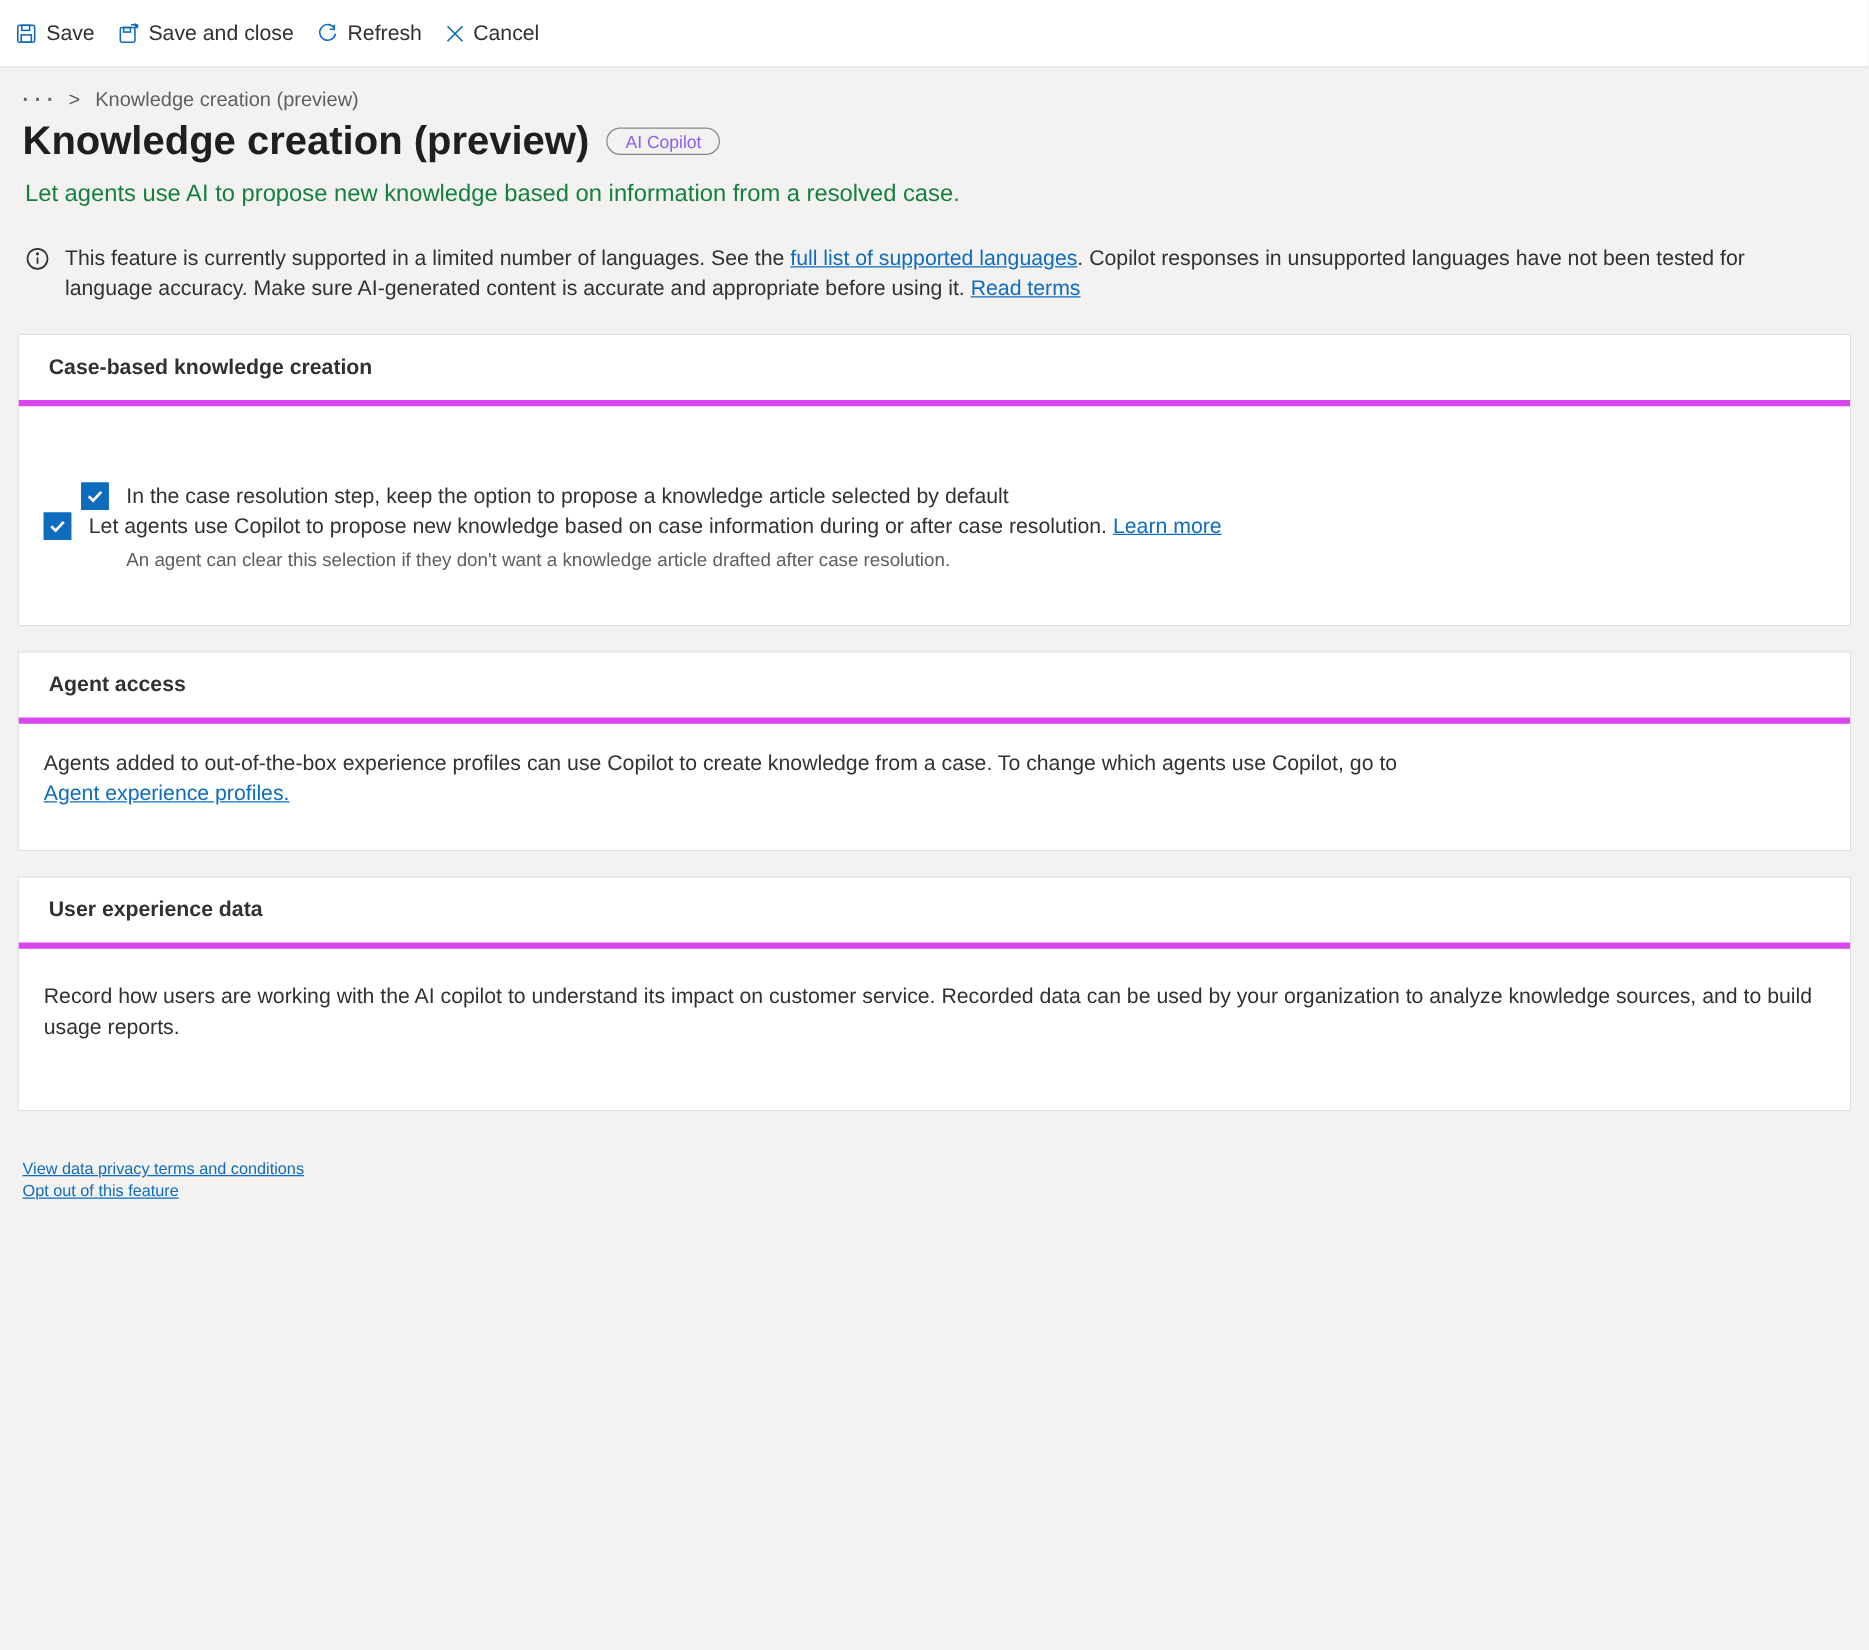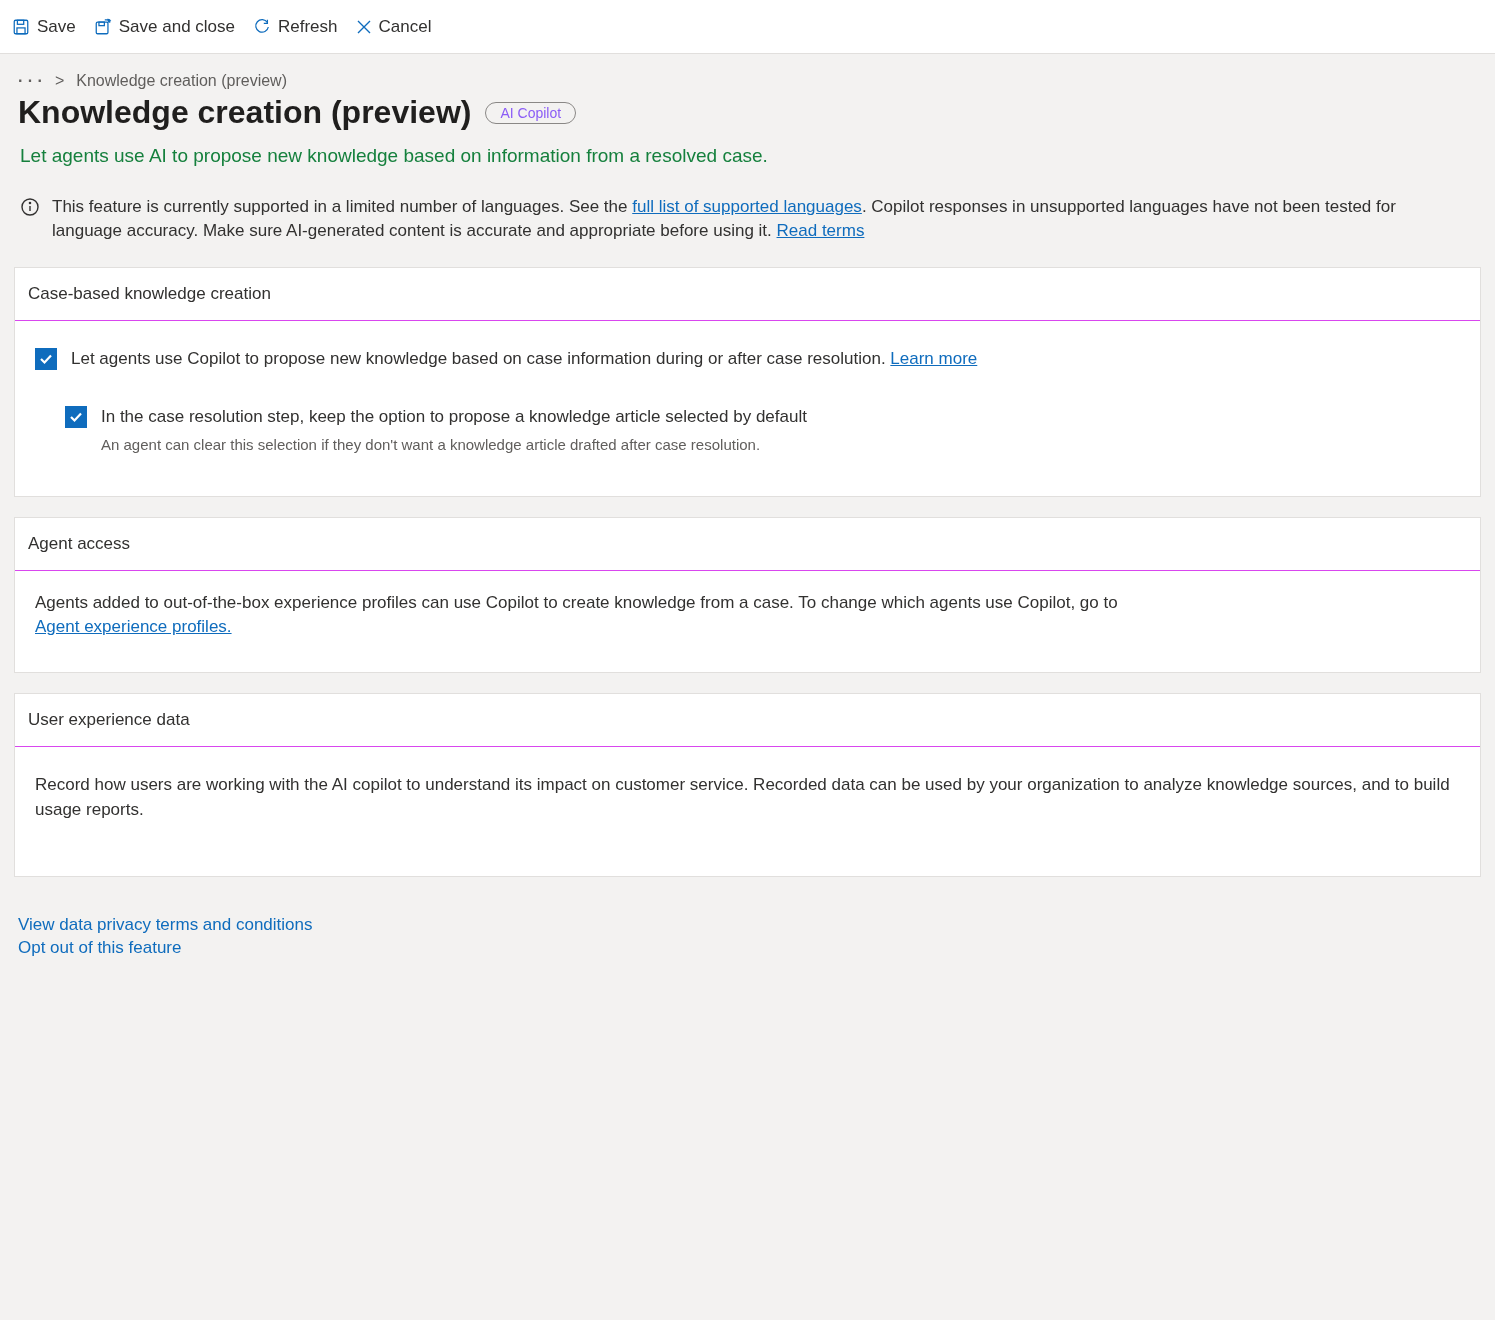--- a/index.html
+++ b/index.html
@@ -83,23 +83,23 @@
     margin-top:2px;
     color:#323130;
   }
   a.inline-link { color:#0f6cbd; text-decoration: underline; cursor:pointer; }
   .card {
     background:#fff;
     border:1px solid #e1dfdd;
     margin: 0 14px 20px 14px;
   }
   .card-header {
-    padding: 16px 13px;
-    border-bottom:1px solid #d946ef;
-    font-weight:400;
+    padding: 16px 24px;
+    border-bottom:5px solid #d946ef;
+    font-weight:700;
     font-size:17px;
   }
   .card-body {
     padding: 26px 20px 40px 20px;
     font-size:17px;
     line-height:1.45;
   }
   .card-body.tight { padding-top:20px; padding-bottom:32px;}
   .check-row {
     display:flex;
@@ -120,21 +120,21 @@
   }
   .checkbox svg { width:14px; height:14px; }
   .check-label { color:#323130; }
   .subtext { color:#605e5c; font-size:15px; margin-top:4px; margin-left:36px; }
   .footer-links {
     padding: 18px 18px 60px 18px;
     display:flex;
     flex-direction:column;
     gap:3px;
   }
-  .footer-links a { color:#0f6cbd; font-size:17px; cursor:pointer; width:fit-content;}
+  .footer-links a { color:#0f6cbd; text-decoration:underline; font-size:13px; cursor:pointer; width:fit-content;}
   .blank-area { height:280px; }
 </style>
 </head>
 <body>
 
 <div class="toolbar">
   <div class="toolbar-btn">
     <span class="icon">
       <svg width="18" height="18" viewBox="0 0 20 20" fill="none" stroke="currentColor" stroke-width="1.4">
           <rect x="2.5" y="2.5" width="15" height="15" rx="1.5"></rect>
@@ -196,38 +196,38 @@
       </svg>
   </span>
   <div>
     <span>This feature is currently supported in a limited number of languages. See the </span><a class="inline-link">full list of supported languages</a><span>. Copilot responses in unsupported languages have not been tested for language accuracy. Make sure AI-generated content is accurate and appropriate before using it. </span><a class="inline-link">Read terms</a>
   </div>
 </div>
 
 <div class="card">
   <div class="card-header">Case-based knowledge creation</div>
   <div class="card-body">
+    <div class="check-row indent">
+      <span class="checkbox">
+        <svg viewBox="0 0 14 14" fill="none" stroke="#fff" stroke-width="2.2">
+            <path d="M2 7 L5.5 10.5 L12 3.5"></path>
+          </svg>
+      </span>
+      <span class="check-label">In the case resolution step, keep the option to propose a knowledge article selected by default</span>
+    </div>
     <div class="check-row">
       <span class="checkbox">
         <svg viewBox="0 0 14 14" fill="none" stroke="#fff" stroke-width="2.2">
             <path d="M2 7 L5.5 10.5 L12 3.5"></path>
           </svg>
       </span>
       <span class="check-label">
         <span>Let agents use Copilot to propose new knowledge based on case information during or after case resolution. </span><a class="inline-link">Learn more</a>
       </span>
     </div>
-    <div class="check-row indent">
-      <span class="checkbox">
-        <svg viewBox="0 0 14 14" fill="none" stroke="#fff" stroke-width="2.2">
-            <path d="M2 7 L5.5 10.5 L12 3.5"></path>
-          </svg>
-      </span>
-      <span class="check-label">In the case resolution step, keep the option to propose a knowledge article selected by default</span>
-    </div>
     <div class="subtext" style="margin-left:66px">An agent can clear this selection if they don't want a knowledge article drafted after case resolution.</div>
   </div>
 </div>
 
 <div class="card">
   <div class="card-header">Agent access</div>
   <div class="card-body tight">
     <span>Agents added to out-of-the-box experience profiles can use Copilot to create knowledge from a case. To change which agents use Copilot, go to </span><br>
     <a class="inline-link">Agent experience profiles.</a>
   </div>

